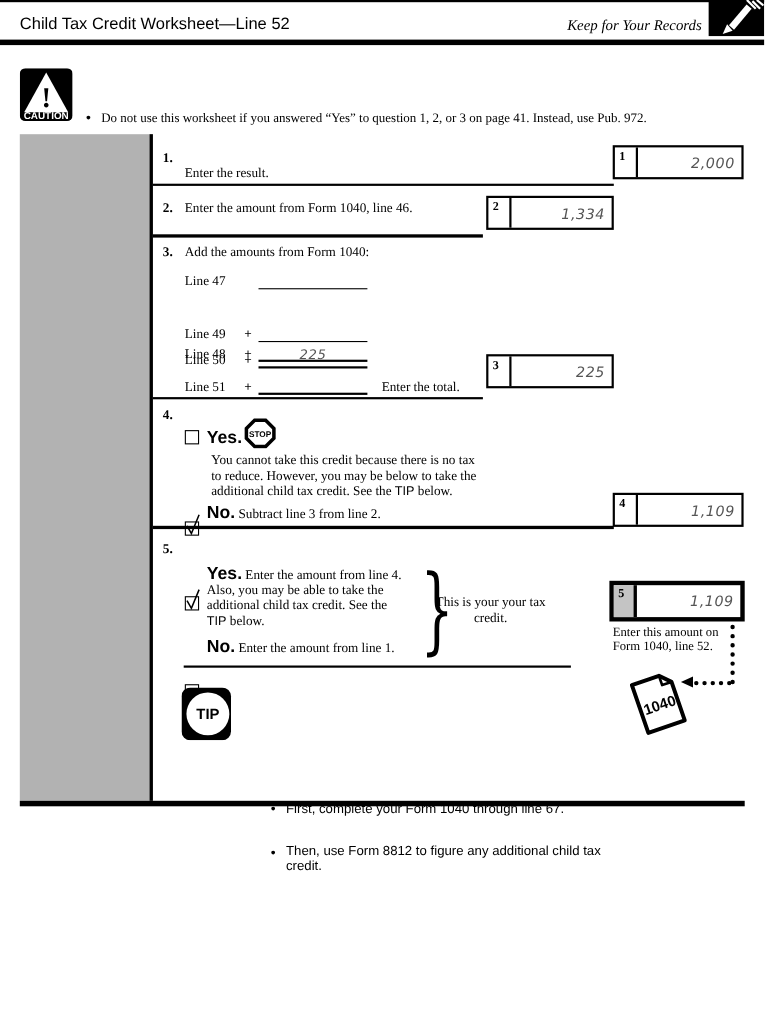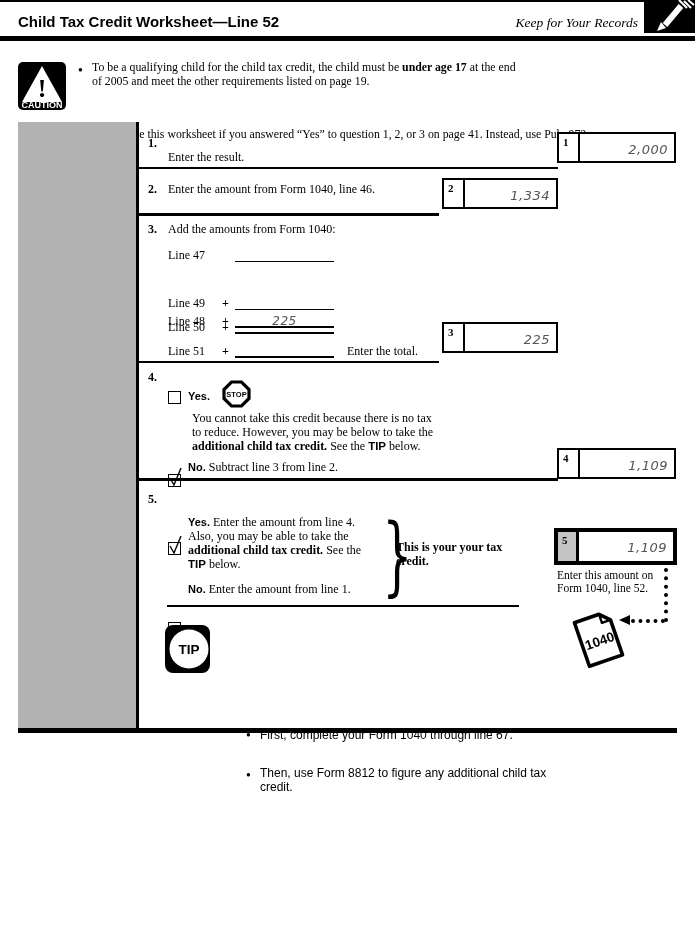--- a/index.html
+++ b/index.html
@@ -1,43 +1,43 @@
 <!DOCTYPE html>
 <html><head>
 <meta charset="utf-8">
 <style>
   html,body{margin:0;padding:0;background:#fff;}
   .page{position:relative;width:695px;height:927px;background:#fff;overflow:hidden;
         font-family:"Liberation Serif",serif;color:#000;}
   .abs{position:absolute;}
   .sans{font-family:"Liberation Sans",sans-serif;}
   .serif{font-family:"Liberation Serif",serif;}
-  .b{font-weight:bold;}
+  .b{font-weight:normal;text-align:center;}
   .i{font-style:italic;}
   .hand{font-family:"DejaVu Sans",sans-serif;font-style:italic;color:#555;letter-spacing:.5px;}
   .bar{background:#000;}
   .rule{background:#000;height:2px;}
   .stepnum{font-weight:bold;font-size:12px;}
   .steptext{font-size:12px;line-height:14px;}
   
   .amtbox{display:flex;border:2px solid #000;background:#fff;box-sizing:border-box;}
   .amtbox .lab{width:21px;border-right:2px solid #000;font-weight:bold;font-size:11px;
                padding:2px 0 0 4px;box-sizing:border-box;}
   .amtbox .val{flex:1;text-align:right;padding:8px 6px 0 0;font-size:13px;}
   .amtbox.thick{border-width:4px;}
   .amtbox.thick .lab{background:#c4c4c4;border-right-width:3px;}
   
   .cb{width:13px;height:13px;border:1.6px solid #000;box-sizing:border-box;background:#fff;position:relative;}
   .cb svg{position:absolute;left:-2px;top:-9px;overflow:visible;}
-  .cblabel{font-family:"Liberation Sans",sans-serif;font-weight:bold;font-size:11px;}
+  .cblabel{font-family:"Liberation Sans",sans-serif;font-weight:bold;font-size:16px;}
   
   .ul{display:inline-block;border-bottom:2px solid #000;height:14px;text-align:center;
       vertical-align:baseline;box-sizing:border-box;}
   .ul.thin{border-bottom-width:1px;}
-  .addrow{display:flex;align-items:flex-start;font-size:12px;}
+  .addrow{display:flex;align-items:center;font-size:12px;}
   .addrow .rlab{width:54px;}
   .addrow .plus{width:13px;font-weight:bold;}
   
   .vdots{width:0;border-left:4px dotted #000;}
   .hdots{height:0;border-top:4px dotted #000;}
   .arrowhead{width:0;height:0;border-top:5.5px solid transparent;border-bottom:5.5px solid transparent;
              border-right:11px solid #000;}
   .brace{font-family:"DejaVu Serif",serif;font-size:86px;font-weight:400;line-height:94px;
          transform:scaleX(.55);transform-origin:center;}
   .note{font-size:11.5px;line-height:13px;}
@@ -65,24 +65,20 @@
   <div class="abs bar" style="left:0;top:36px;width:695px;height:5px;"></div>
 
   <div class="abs" style="left:18px;top:62px;">
     <svg width="48" height="48">
       <rect width="48" height="48" rx="5" fill="#000"></rect>
       <polygon points="24,4 44,40 4,40" fill="#fff"></polygon>
       <text x="24" y="35" text-anchor="middle" font-family="Liberation Serif,serif" font-size="26" font-weight="bold" fill="#000">!</text>
       <text x="24" y="46" text-anchor="middle" font-family="Liberation Sans,sans-serif" font-size="9" font-weight="bold" fill="#fff">CAUTION</text>
     </svg>
   </div>
-  <div class="abs serif bullet" style="left:92px;top:61px;font-size:11.8px;line-height:13.5px;width:500px;">
-    <span>To be a qualifying child for the child tax credit, the child must be </span><span class="b">under age 17</span><span> at the end</span><br>
-    <span>of 2005 and meet the other requirements listed on page 19.</span>
-  </div>
   <div class="abs serif bullet" style="left:92px;top:100px;font-size:11.8px;width:580px;">
     <span class="b">Do not</span><span> use this worksheet if you answered “Yes” to question 1, 2, or 3 on page 41. Instead, use Pub. 972.</span>
   </div>
 
   <div class="abs" style="left:18px;top:122px;width:659px;height:611px;">
 
     <div class="abs" style="left:0;top:0;width:118px;height:606px;background:#b2b2b2;border-right:3px solid #000;"></div>
     <div class="abs bar" style="left:0;top:606px;width:659px;height:5px;"></div>
 
     <div class="abs stepnum" style="left:130px;top:14px;">1.</div>

